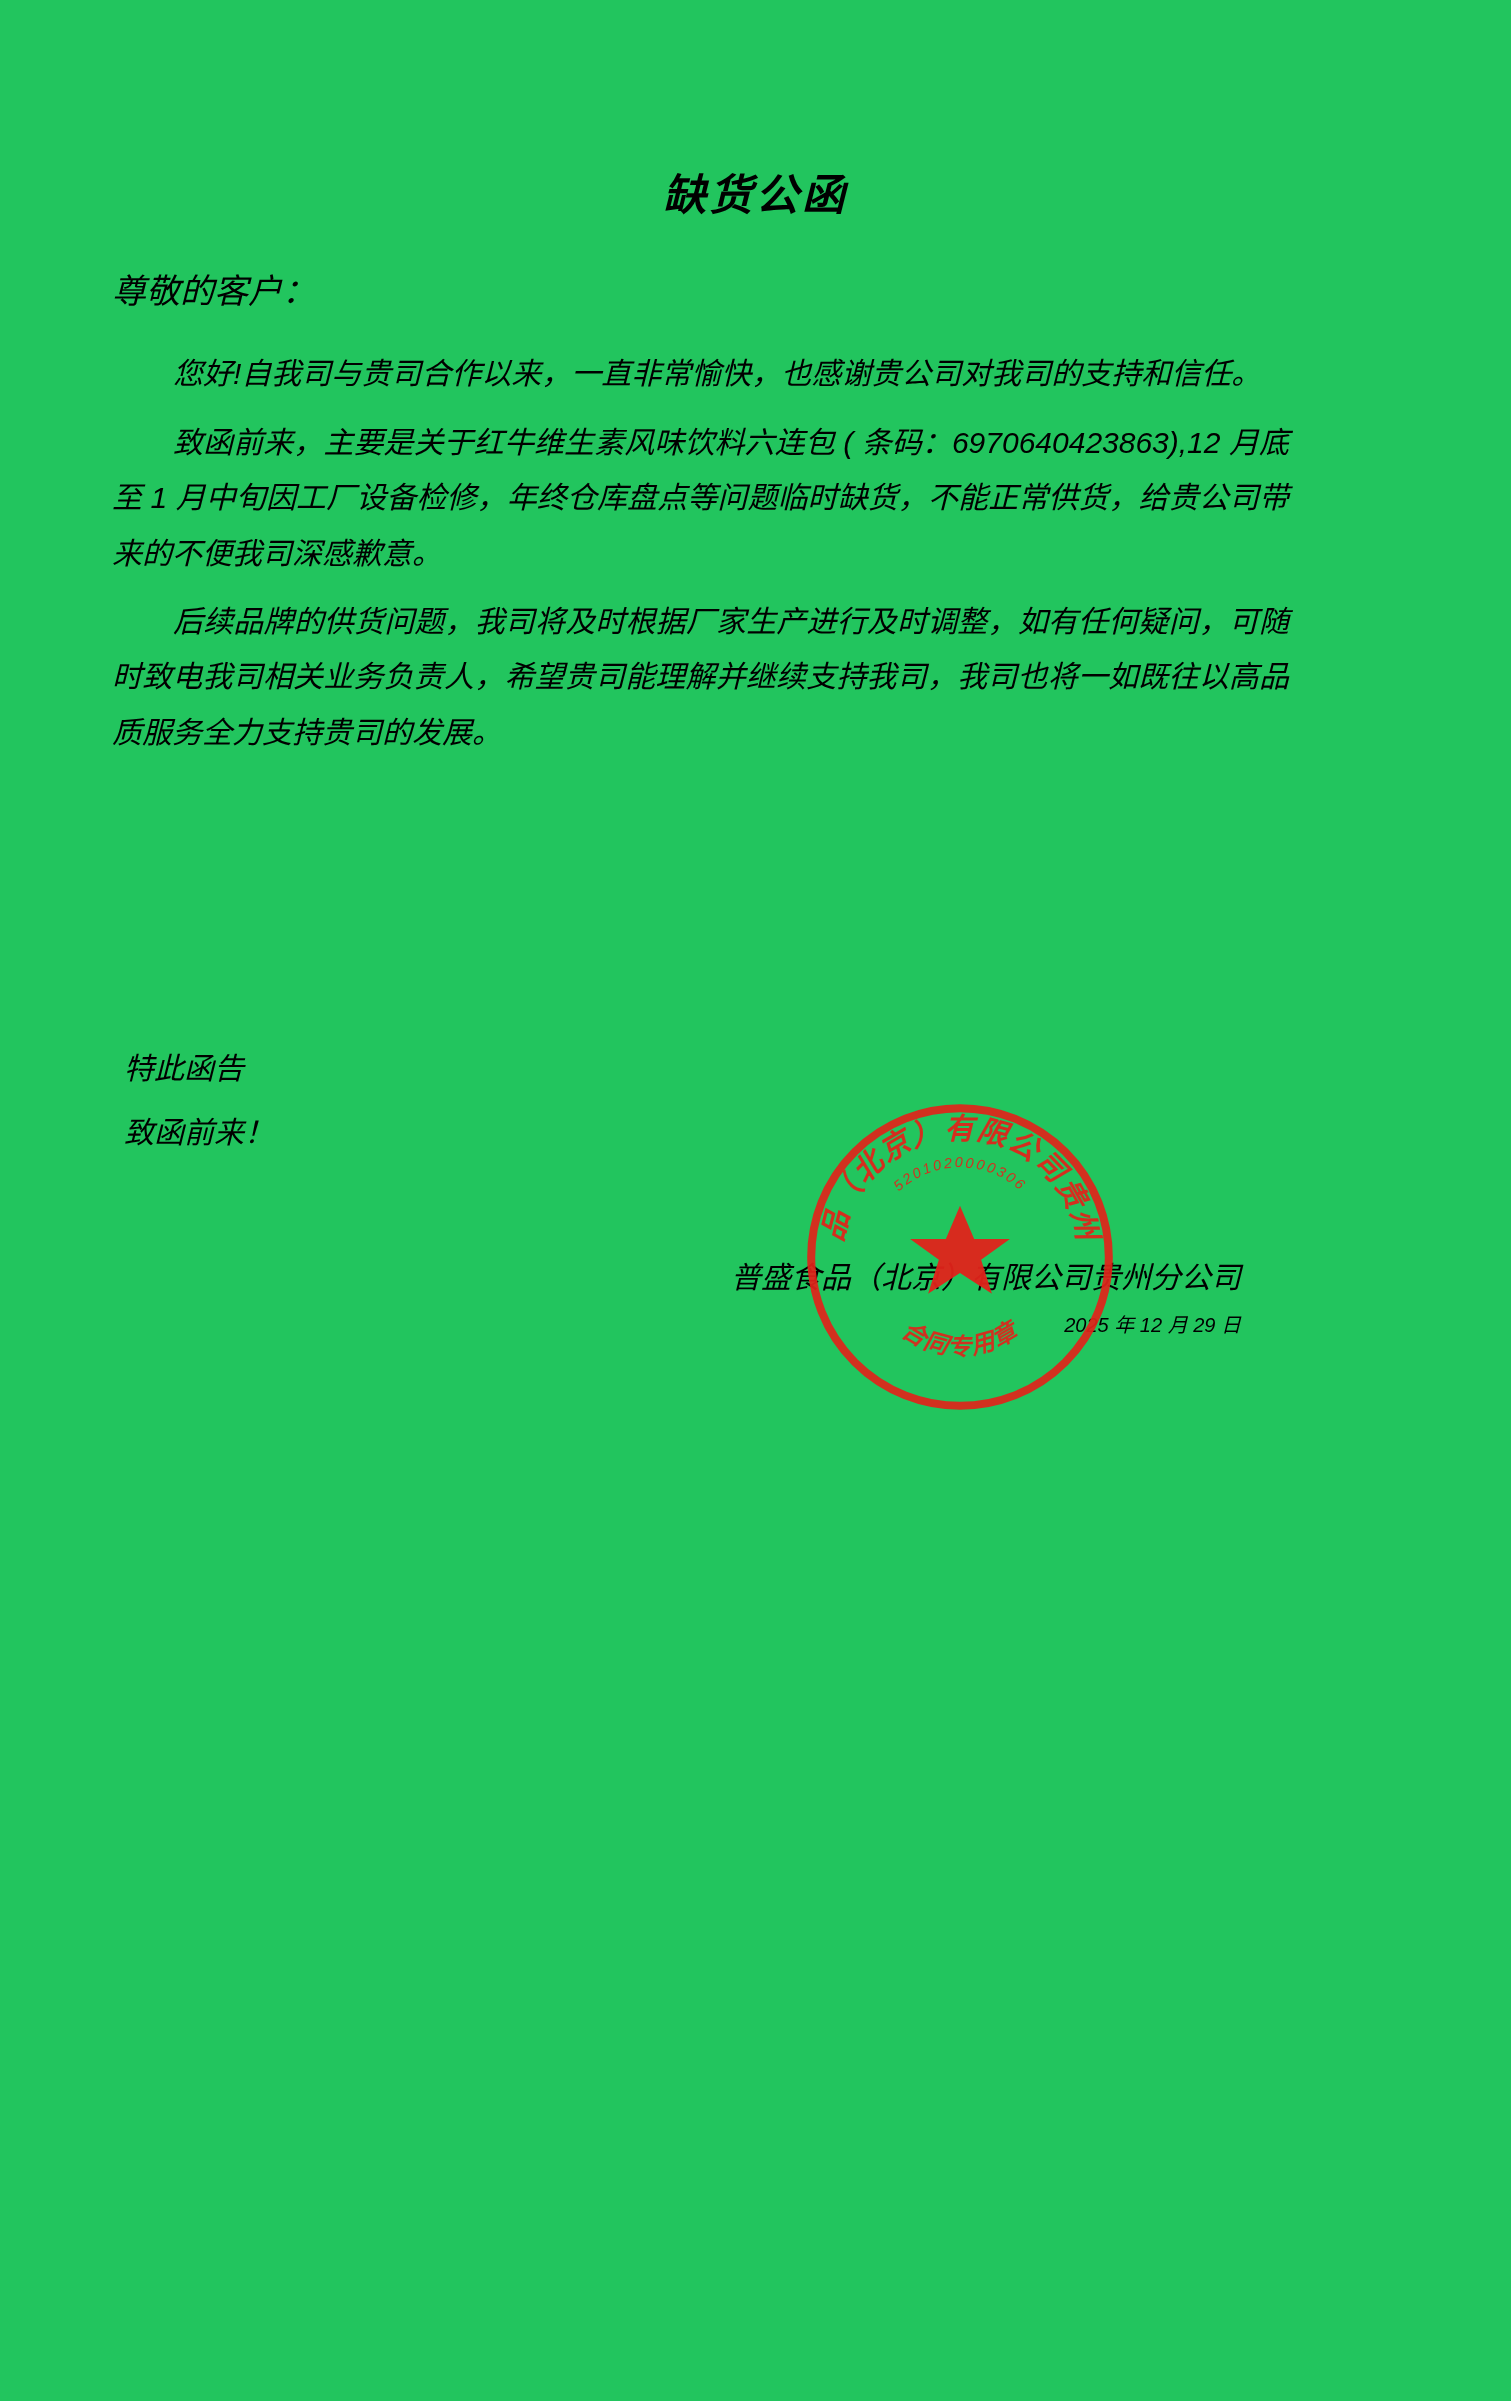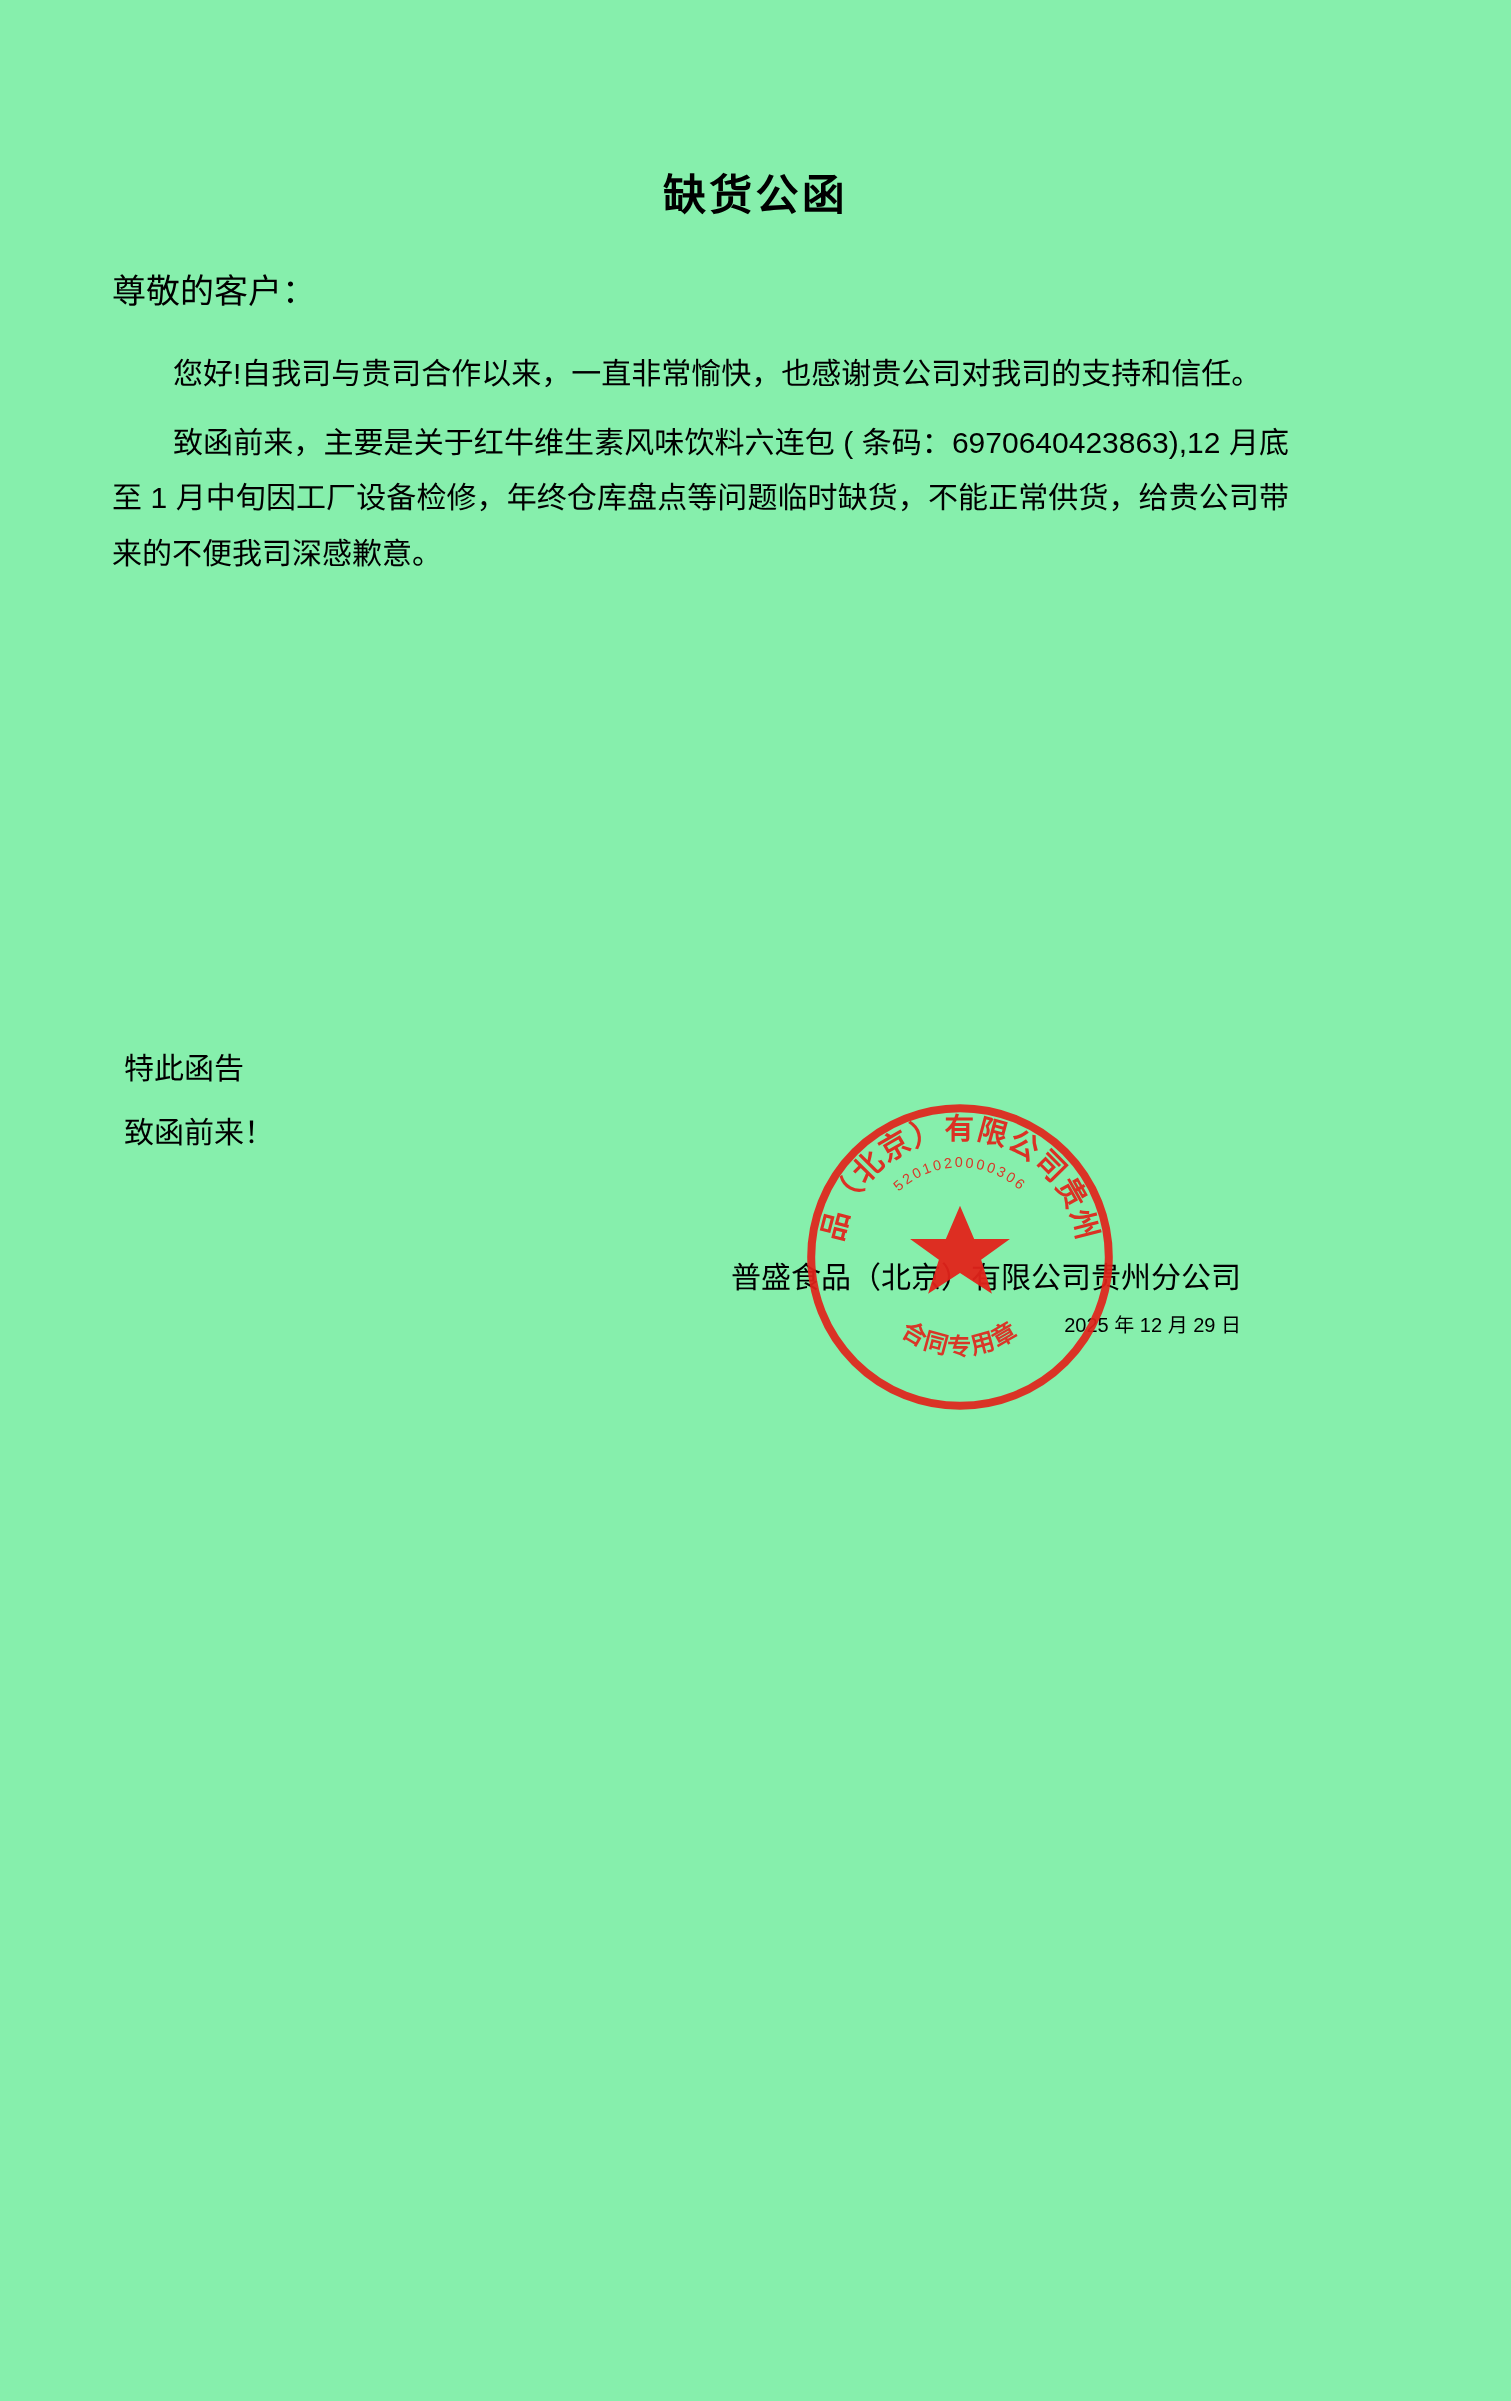--- a/index.html
+++ b/index.html
@@ -16,21 +16,22 @@
     position: relative;
     overflow: hidden;
   }
 
   .page {
     position: absolute;
     top: 0;
     left: 0;
     width: 1511px;
     height: 2401px;
-    background: #86efac;
+    background: #22c55e;
+    font-style: italic;
   }
 
   .doc-title {
     position: absolute;
     top: 160px;
     left: 0;
     width: 1511px;
     text-align: center;
     font-size: 43px;
     font-weight: bold;
@@ -118,20 +119,21 @@
 <body>
 
 <div class="page">
 
   <div class="doc-title">缺货公函</div>
 
   <div class="body-block">
     <p class="salutation">尊敬的客户：</p>
     <p class="para">您好!自我司与贵司合作以来，一直非常愉快，也感谢贵公司对我司的支持和信任。</p>
     <p class="para justify-wide">致函前来，主要是关于红牛维生素风味饮料六连包 ( 条码：6970640423863),12 月底至 1 月中旬因工厂设备检修，年终仓库盘点等问题临时缺货，不能正常供货，给贵公司带来的不便我司深感歉意。</p>
+    <p class="para">后续品牌的供货问题，我司将及时根据厂家生产进行及时调整，如有任何疑问，可随时致电我司相关业务负责人，希望贵司能理解并继续支持我司，我司也将一如既往以高品质服务全力支持贵司的发展。</p>
   </div>
 
   <div class="closing-block">
     <p class="flat">特此函告</p>
     <p class="flat">致函前来！</p>
   </div>
 
   <div class="sign-block">
     <div class="sign-company">普盛食品（北京）有限公司贵州分公司</div>
     <div class="sign-date">2025 年 12 月 29 日</div>

